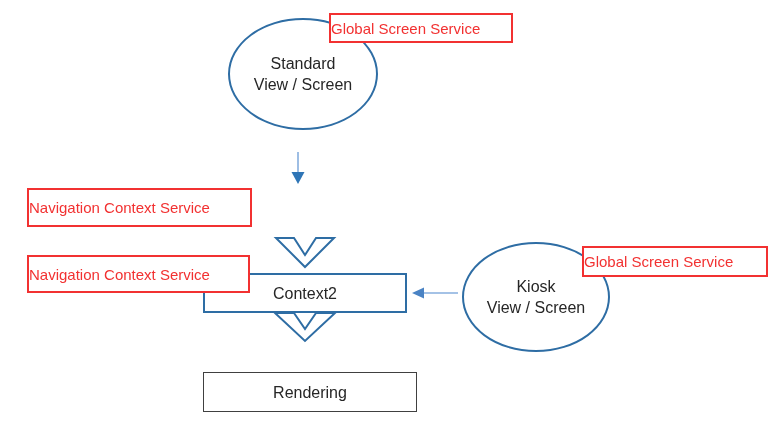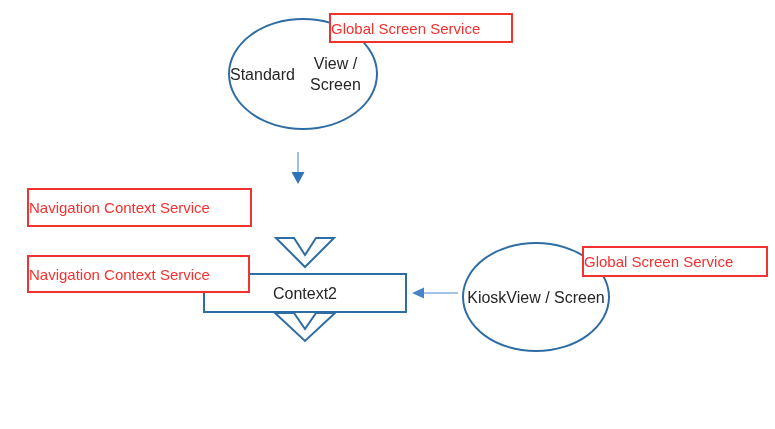--- a/index.html
+++ b/index.html
@@ -7,21 +7,21 @@
     position: relative;
     width: 775px;
     height: 429px;
     background: var(--background, #ffffff);
     font-family: "Liberation Sans", sans-serif;
     overflow: hidden;
   }
   .node {
     position: absolute;
     display: flex;
-    flex-direction: row;
+    flex-direction: column;
     align-items: center;
     justify-content: center;
     text-align: center;
     background: #ffffff;
     color: var(--text, #262626);
     box-sizing: border-box;
     z-index: 1;
     font-size: 16px;
     line-height: 21px;
   }
@@ -84,20 +84,23 @@
 
   <div id="box-context2" class="node bluebox">
     <span>Context2</span>
   </div>
 
   <div id="ellipse-kiosk" class="node ellipse">
     <span>Kiosk</span>
     <span>View / Screen</span>
   </div>
 
+  <div id="box-rendering" class="node blackbox">
+    <span>Rendering</span>
+  </div>
 
   <svg class="overlay" viewBox="0 0 775 429">
 
     <g>
       <line class="connector-line" x1="298" y1="152" x2="298" y2="174"></line>
       <polygon class="arrowhead-dark" points="291.5,172 304.5,172 298,184"></polygon>
     </g>
 
     <polygon class="block-arrow" points="276,238 294,238 305,255 316,238 334,238 305,267"></polygon>
 

